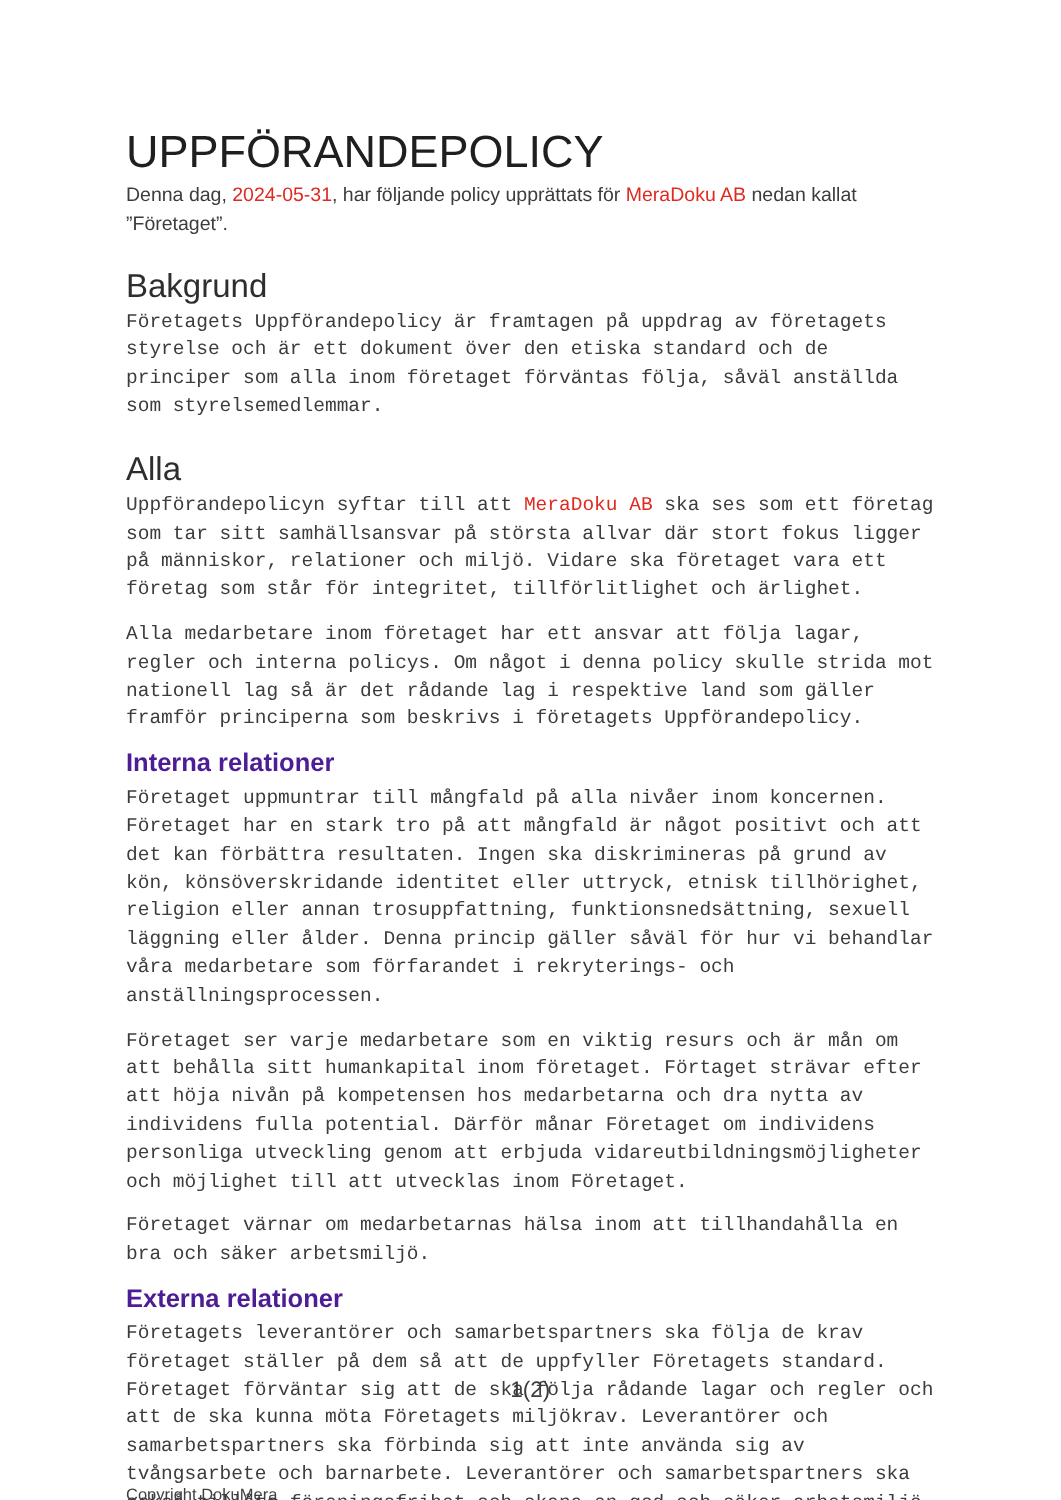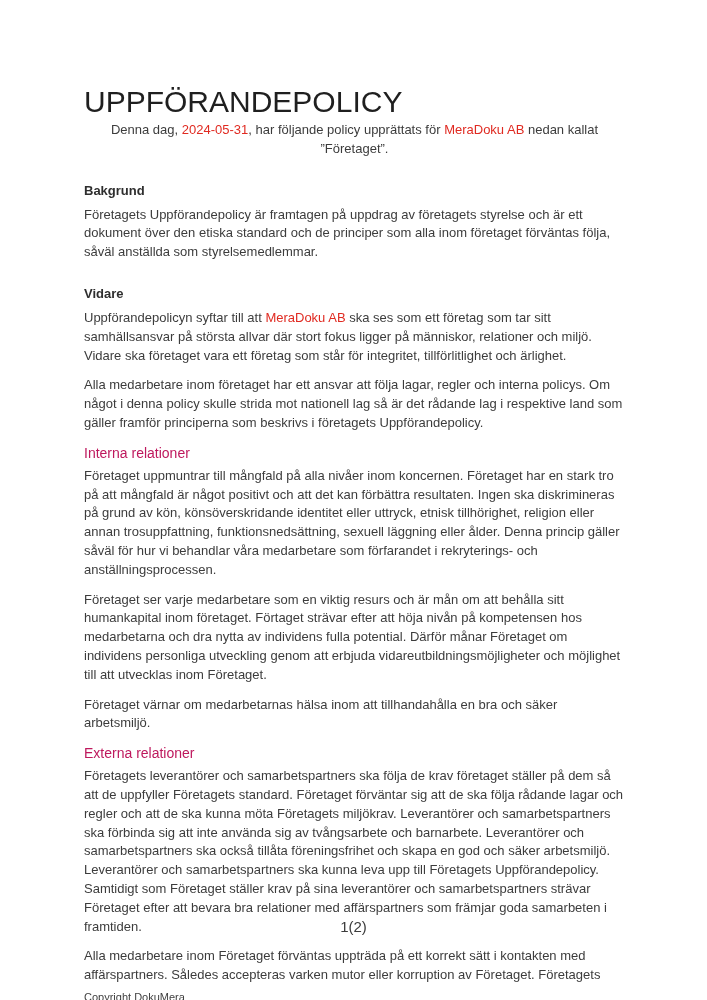--- a/index.html
+++ b/index.html
@@ -34,40 +34,40 @@
     line-height: 1.07;
     font-weight: 400;
     color: #1f1f1f;
     margin: 0 0 3px 0;
     letter-spacing: 0;
   }
   p.intro {
     font-size: 13px;
     line-height: 18.8px;
     margin: 0;
-    text-align: center;
   }
   h2.section-heading {
-    font-size: 13px;
+    font-size: 22px;
     line-height: 20px;
-    font-weight: 700;
+    font-weight: 400;
     color: #2e2e2e;
     margin: 22px 0 5px 0;
   }
   h3.sub-heading {
-    font-size: 14px;
+    font-size: 17px;
     line-height: 16px;
-    font-weight: 400;
-    color: #be185d;
+    font-weight: 700;
+    color: #4c1d95;
     margin: 12px 0 6px 0;
   }
   p.body-text {
     font-size: 13px;
     line-height: 18.8px;
     margin: 0 0 11px 0;
+    font-family: Liberation Mono, monospace;
   }
   .red { color: var(--accent); }
   .page-number {
     position: absolute;
     top: 918px;
     left: 0;
     width: 707px;
     text-align: center;
     font-size: 15px;
     color: #3c3c3c;
@@ -88,21 +88,21 @@
 <div class="page">
   <main class="doc">
 
     <h1 class="doc-title">UPPFÖRANDEPOLICY</h1>
 
     <p class="intro"><span>Denna dag, </span><span class="red">2024-05-31</span><span>, har följande policy upprättats för </span><span class="red">MeraDoku AB</span><span> nedan kallat ”Företaget”.</span></p>
 
     <h2 class="section-heading">Bakgrund</h2>
     <p class="body-text">Företagets Uppförandepolicy är framtagen på uppdrag av företagets styrelse och är ett dokument över den etiska standard och de principer som alla inom företaget förväntas följa, såväl anställda som styrelsemedlemmar.</p>
 
-    <h2 class="section-heading">Vidare</h2>
+    <h2 class="section-heading">Alla</h2>
     <p class="body-text"><span>Uppförandepolicyn syftar till att </span><span class="red">MeraDoku AB</span><span> ska ses som ett företag som tar sitt samhällsansvar på största allvar där stort fokus ligger på människor, relationer och miljö. Vidare ska företaget vara ett företag som står för integritet, tillförlitlighet och ärlighet.</span></p>
 
     <p class="body-text">Alla medarbetare inom företaget har ett ansvar att följa lagar, regler och interna policys. Om något i denna policy skulle strida mot nationell lag så är det rådande lag i respektive land som gäller framför principerna som beskrivs i företagets Uppförandepolicy.</p>
 
     <h3 class="sub-heading">Interna relationer</h3>
     <p class="body-text">Företaget uppmuntrar till mångfald på alla nivåer inom koncernen. Företaget har en stark tro på att mångfald är något positivt och att det kan förbättra resultaten. Ingen ska diskrimineras på grund av kön, könsöverskridande identitet eller uttryck, etnisk tillhörighet, religion eller annan trosuppfattning, funktionsnedsättning, sexuell läggning eller ålder. Denna princip gäller såväl för hur vi behandlar våra medarbetare som förfarandet i rekryterings- och anställningsprocessen.</p>
     <p class="body-text">Företaget ser varje medarbetare som en viktig resurs och är mån om att behålla sitt humankapital inom företaget. Förtaget strävar efter att höja nivån på kompetensen hos medarbetarna och dra nytta av individens fulla potential. Därför månar Företaget om individens personliga utveckling genom att erbjuda vidareutbildningsmöjligheter och möjlighet till att utvecklas inom Företaget.</p>
     <p class="body-text">Företaget värnar om medarbetarnas hälsa inom att tillhandahålla en bra och säker arbetsmiljö.</p>
 
     <h3 class="sub-heading">Externa relationer</h3>

